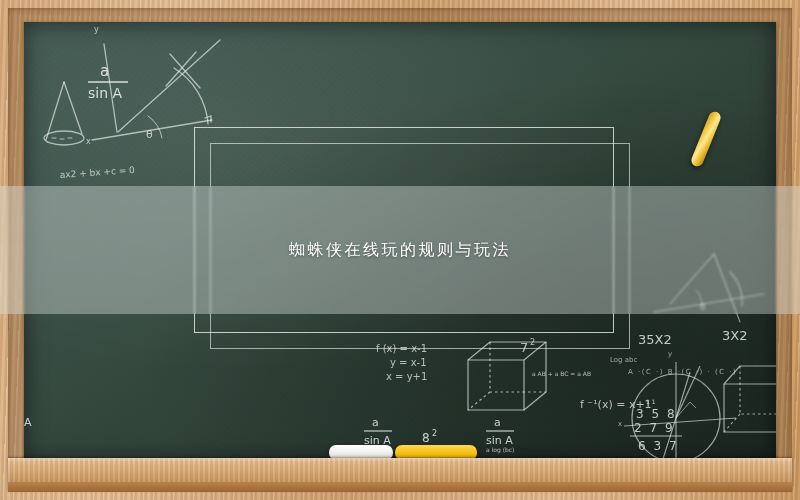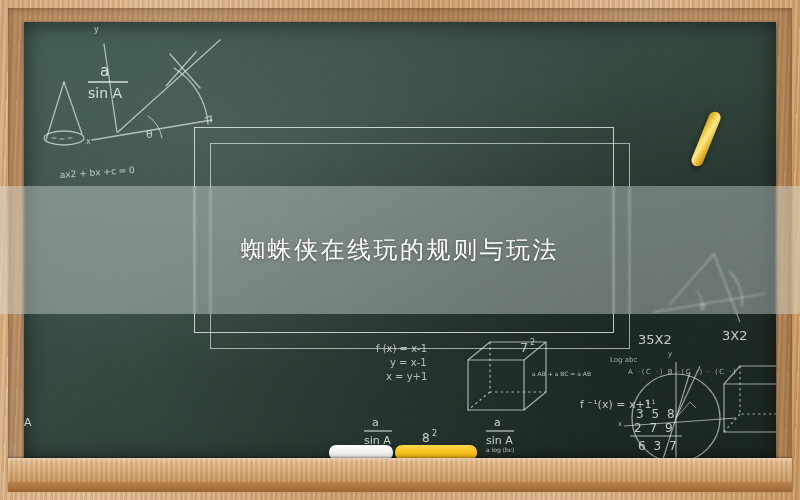--- a/index.html
+++ b/index.html
@@ -53,21 +53,21 @@
 
   
   .band{
     position:absolute; left:0; right:0; top:186px; height:128px;
     background:rgba(222,231,228,.40);
     backdrop-filter:blur(1px);
   }
   .band-title{
     position:absolute; left:0; right:0; top:186px; height:128px;
     display:flex; align-items:center; justify-content:center;
-    color:#ffffff; font-size:24px; letter-spacing:2.5px; font-weight:400;
+    color:#ffffff; font-size:16px; letter-spacing:2.5px; font-weight:400;
     text-shadow:0 1px 3px rgba(0,0,0,.38);
     font-family:"DejaVu Sans","Liberation Sans",sans-serif;
   }
 
   
   .chalk-gold-tilt{
     position:absolute; left:676px; top:88px; width:12px; height:58px;
     border-radius:6px; transform:rotate(22deg);
     background:linear-gradient(100deg,#c99a16 0%,#f3cf4e 30%,#ffe88f 48%,#e8bd33 72%,#b8860d 100%);
     box-shadow:0 2px 5px rgba(0,0,0,.55);

